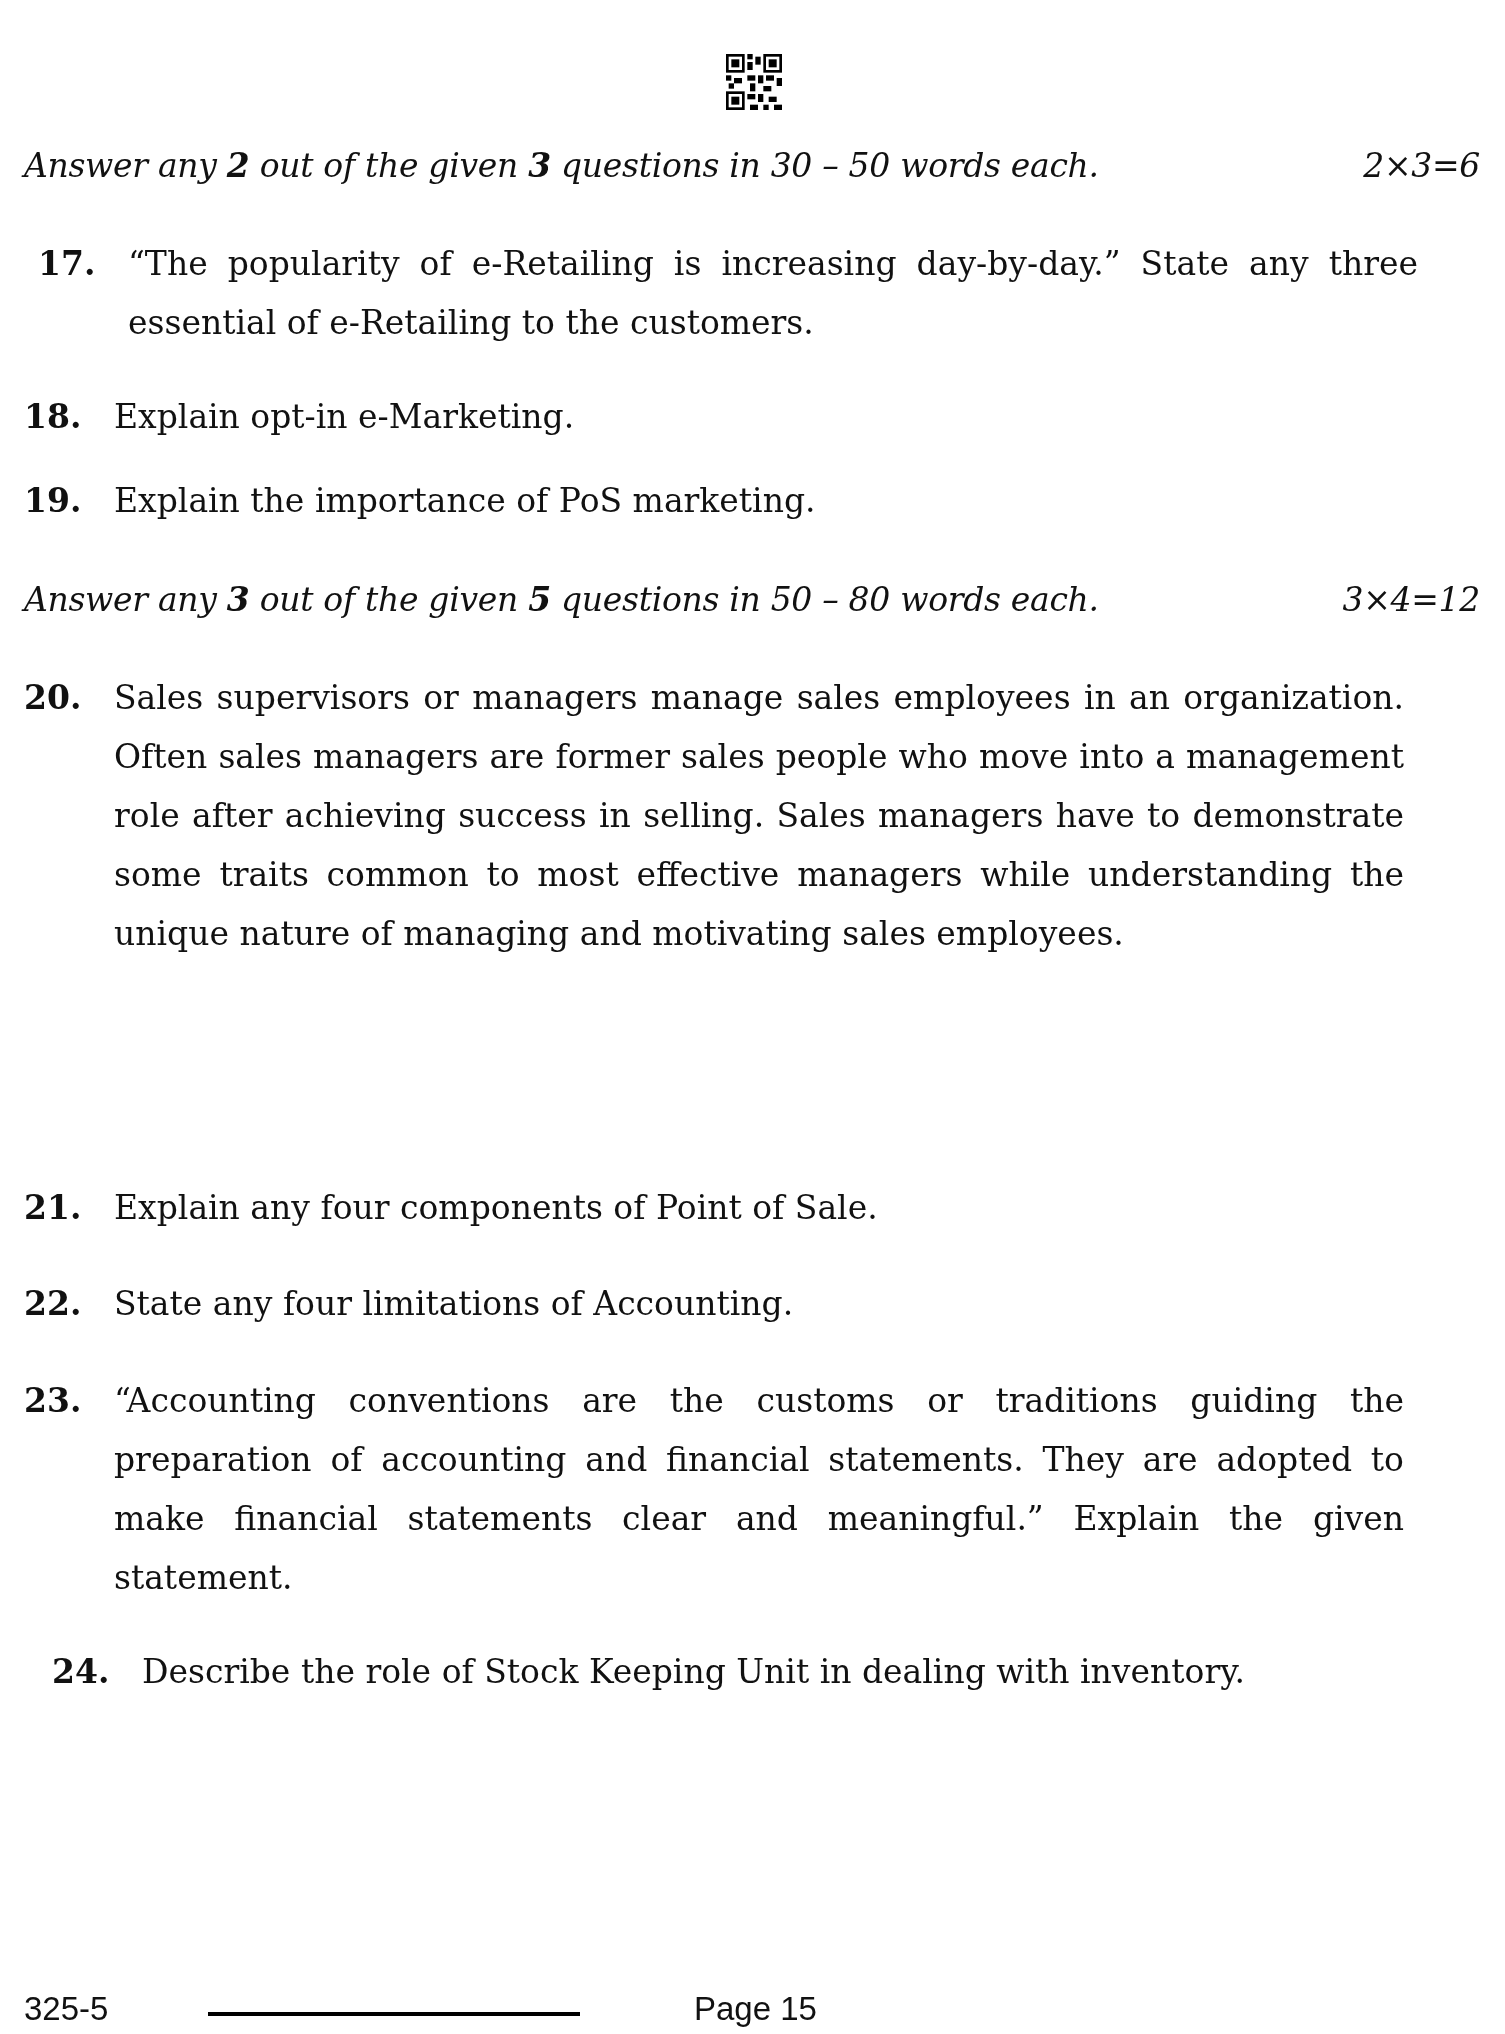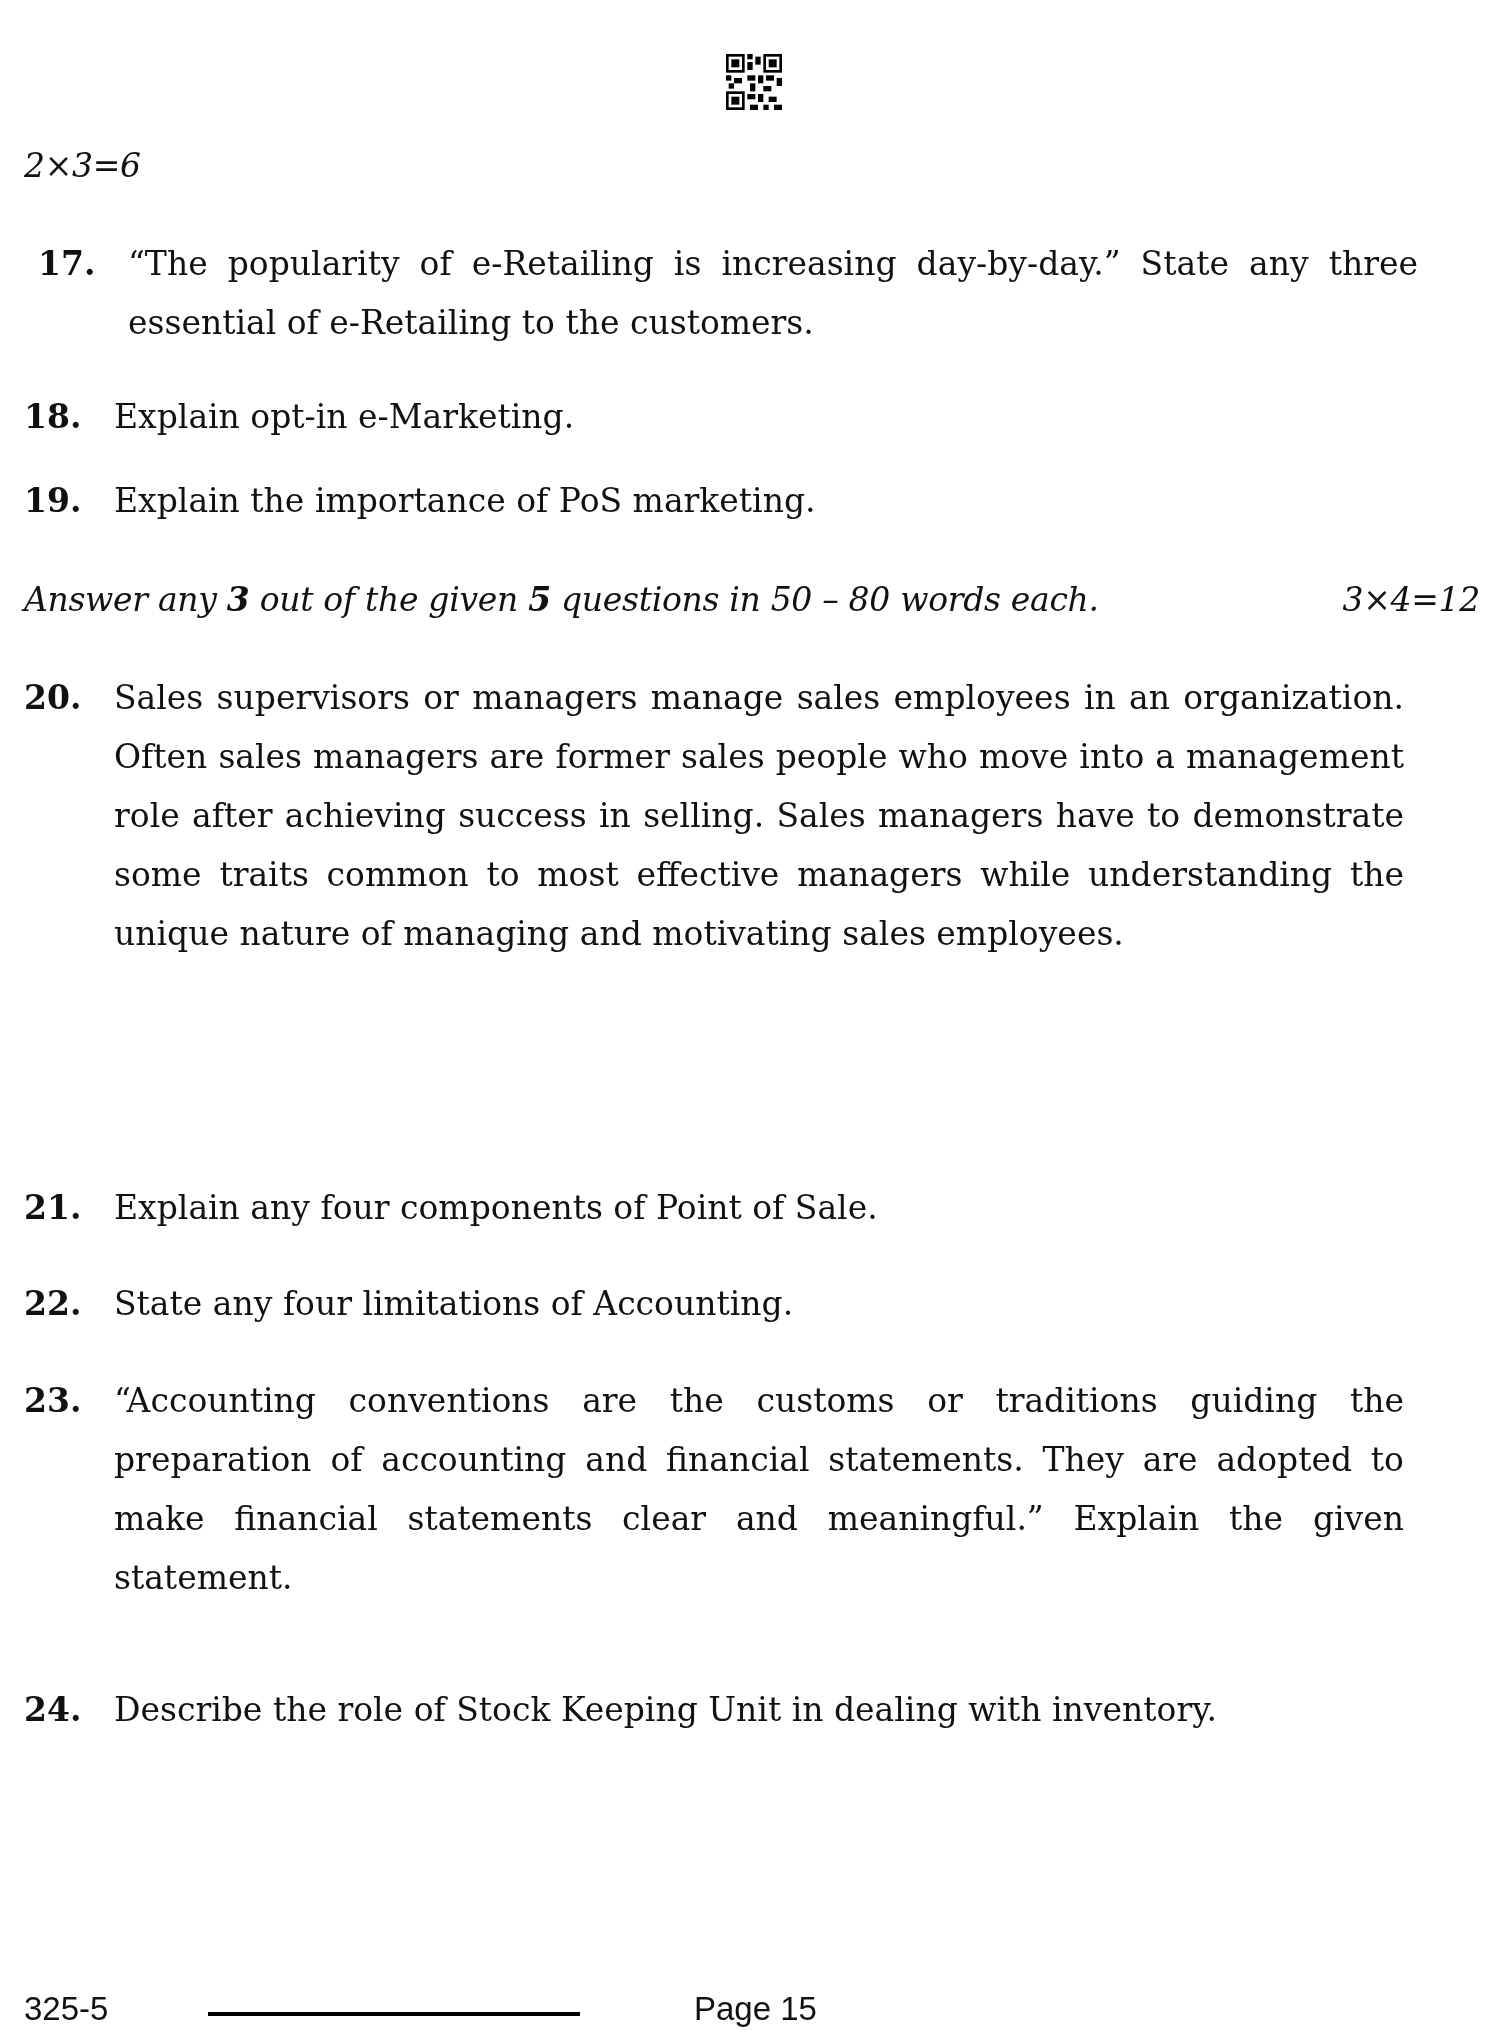--- a/index.html
+++ b/index.html
@@ -49,20 +49,21 @@
     <rect x="12" y="15" width="2" height="3"></rect>
       <rect x="16" y="16" width="3" height="2"></rect>
       <rect x="9" y="19" width="3" height="2"></rect>
     <rect x="14" y="19" width="2" height="2"></rect>
       <rect x="18" y="19" width="3" height="2"></rect>
       <rect x="1" y="11" width="2" height="2"></rect>
   </g>
 </svg>
 
 <div class="instr" style="top:146px;">
+  <span><span>Answer any </span><b>2</b><span> out of the given </span><b>3</b><span> questions in 30 – 50 words each.</span></span>
   <span>2×3=6</span>
 </div>
 
 <div class="q" style="top:234px;margin-left:14px;">
   <span class="num">17.</span>
   <div class="body">
       <p>“The popularity of e-Retailing is increasing day-by-day.” State any three essential of e-Retailing to the customers.</p>
     </div>
 </div>
 
@@ -106,21 +107,21 @@
     </div>
 </div>
 
 <div class="q" style="top:1371px;">
   <span class="num">23.</span>
   <div class="body">
       <p>“Accounting conventions are the customs or traditions guiding the preparation of accounting and financial statements. They are adopted to make financial statements clear and meaningful.” Explain the given statement.</p>
     </div>
 </div>
 
-<div class="q" style="top:1680px;">
+<div class="q" style="top:1642px;margin-left:28px;">
   <span class="num">24.</span>
   <div class="body">
       <p>Describe the role of Stock Keeping Unit in dealing with inventory.</p>
     </div>
 </div>
 
 <div class="footer">
   <span class="code">325-5</span>
   <span class="rule"></span>
   <span class="page">Page 15</span>

